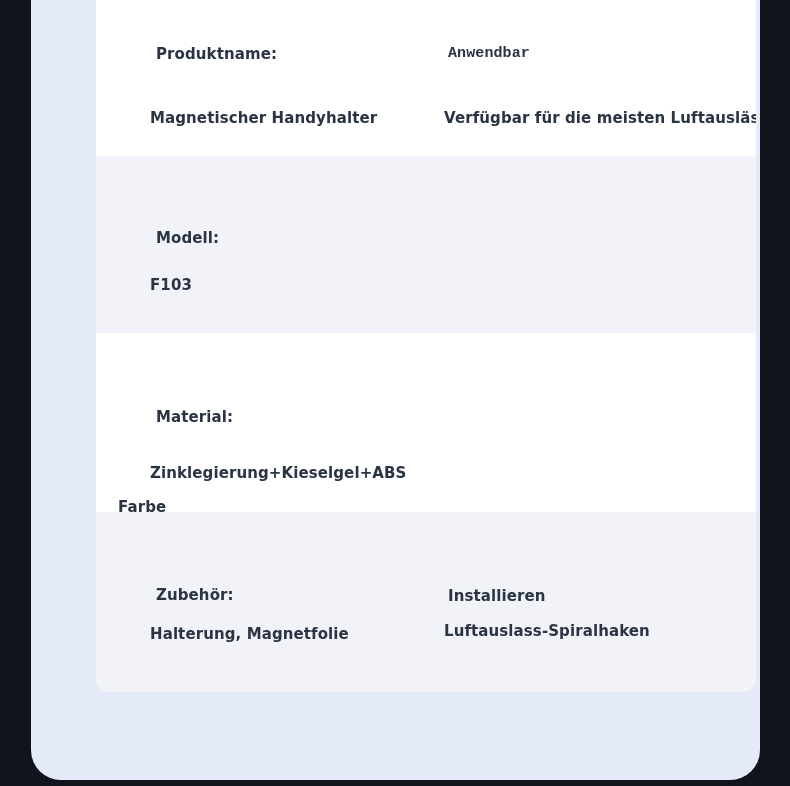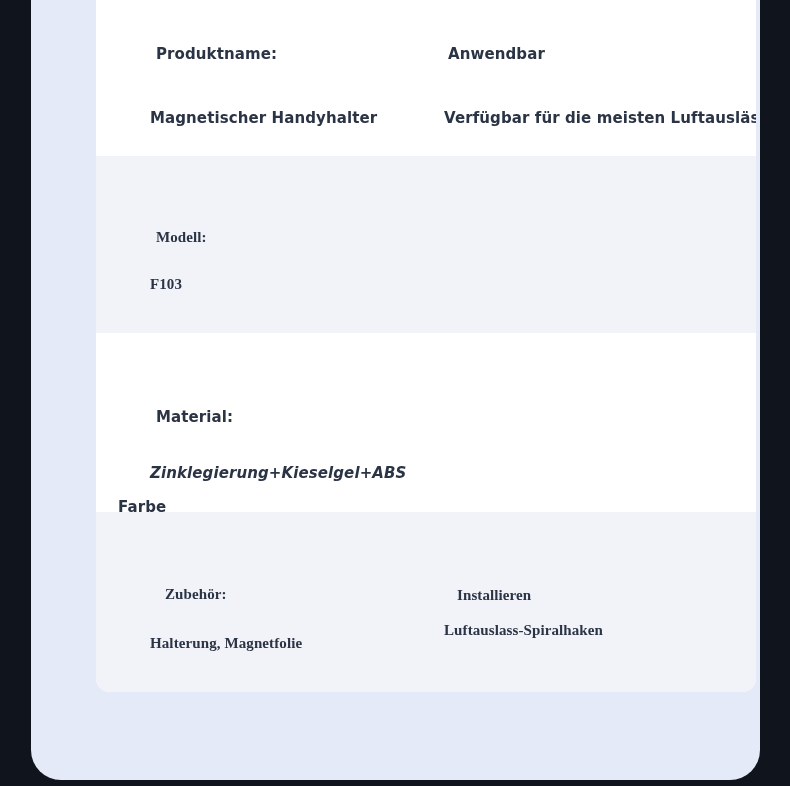--- a/index.html
+++ b/index.html
@@ -48,21 +48,21 @@
 
   .spec-row {
     position: absolute;
     left: 0;
     width: 660px;
     display: flex;
     flex-direction: row;
   }
 
   .spec-row.row-white { background: #ffffff; }
-  .spec-row.row-gray  { background: #f1f3f8; font-family: Liberation Serif, serif; }
+  .spec-row.row-gray  { background: #f1f3f8; }
 
   
   #row-0 { top: 0px;   height: 194px; }
   #row-1 { top: 194px; height: 177px; }
   #row-2 { top: 371px; height: 179px; flex-direction: column; }
   #row-3 { top: 550px; height: 180px; }
 
   .spec-cell {
     width: 50%;
     position: relative;
@@ -82,33 +82,33 @@
   
   .spec-cell.col-left .cell-label { left: 60px; }
   .spec-cell.col-left .cell-value { left: 54px; }
   
   .spec-cell.col-right .cell-label { left: 22px; }
   .spec-cell.col-right .cell-value { left: 18px; }
 
   
   #row-0 .cell-label { top: 83px; }
   #row-0 .cell-value { top: 127px; margin-top: 20px; }
-  #row-0 .col-right .cell-label { top: 83px; }
+  #row-0 .col-right .cell-label { top: 83px; font-family: Liberation Mono, monospace; }
   #row-0 .col-right .cell-value { top: 127px; }
 
   #row-1 .cell-label { top: 73px; }
   #row-1 .cell-value { top: 120px; }
 
   #row-2 .cell-label { top: 75px; }
-  #row-2 .cell-value { top: 131px; font-style: italic; }
+  #row-2 .cell-value { top: 131px; }
   #row-2 .col-right .cell-label { top: 75px; text-decoration: underline; }
   #row-2 .col-right .cell-value { top: 131px; }
 
-  #row-3 .cell-label { top: 74px; margin-left: 9px; }
-  #row-3 .cell-value { top: 123px; }
+  #row-3 .cell-label { top: 74px; }
+  #row-3 .cell-value { top: 113px; }
   #row-3 .col-right .cell-label { top: 75px; text-align: right; }
   #row-3 .col-right .cell-value { top: 110px; }
 </style>
 </head>
 <body>
 
 <div id="app-root">
 
   <div id="content-panel">
 

